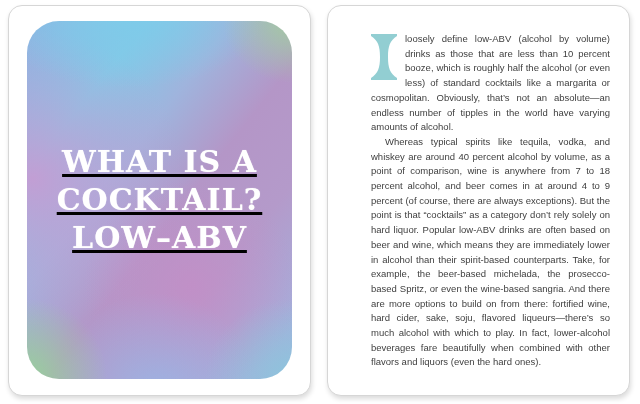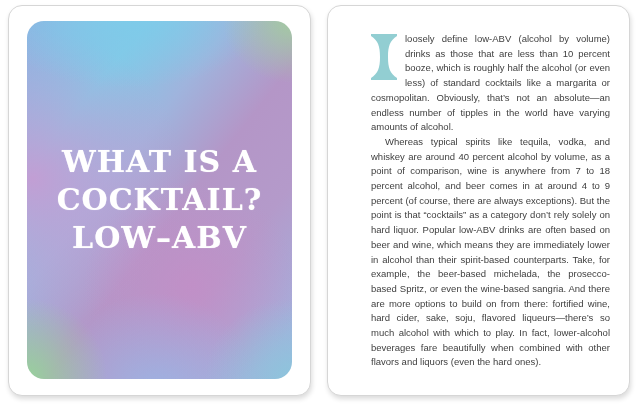--- a/index.html
+++ b/index.html
@@ -28,33 +28,34 @@
     box-shadow: 1px 3px 5px rgba(0,0,0,0.14);
     box-sizing: border-box;
   }
   .page-left  { left: 8px; }
   .page-right { left: 327px; }
 
   
   .gradient-card {
     position: absolute;
     left: 18px; right: 18px; top: 15px; bottom: 16px;
-    border-radius: 17px;
+    border-radius: 32px;
     display: flex;
     align-items: center;
     justify-content: center;
     background:
       radial-gradient(42% 28% at 100% 0%,  rgba(163,205,158,0.95) 0%, rgba(163,205,158,0) 62%),
       radial-gradient(70% 26% at 38% 0%,   rgba(126,203,233,0.95) 0%, rgba(126,203,233,0) 72%),
       radial-gradient(46% 34% at 0% 100%,  rgba(150,212,152,0.95) 0%, rgba(150,212,152,0) 66%),
       radial-gradient(50% 34% at 100% 100%,rgba(139,198,219,0.90) 0%, rgba(139,198,219,0) 66%),
       radial-gradient(56% 40% at 48% 104%, rgba(155,180,228,0.90) 0%, rgba(155,180,228,0) 70%),
       radial-gradient(58% 42% at 62% 74%,  rgba(198,140,198,0.70) 0%, rgba(198,140,198,0) 70%),
       radial-gradient(75% 55% at 2% 44%,   rgba(200,154,210,0.90) 0%, rgba(200,154,210,0) 76%),
       linear-gradient(128deg, #8fb2e1 0%, #84c8e7 22%, #9fb4dd 38%, #b496c7 55%, #b49aca 72%, #a0b6e2 100%);
+    text-decoration: underline;
   }
   .title {
     text-align: center;
     color: #ffffff;
     font-family: "DejaVu Serif", serif;
     font-weight: 900;
     font-size: 30px;
     line-height: 38px;
     letter-spacing: 1px;
     text-shadow: 0 0 1px rgba(255,255,255,0.6);

